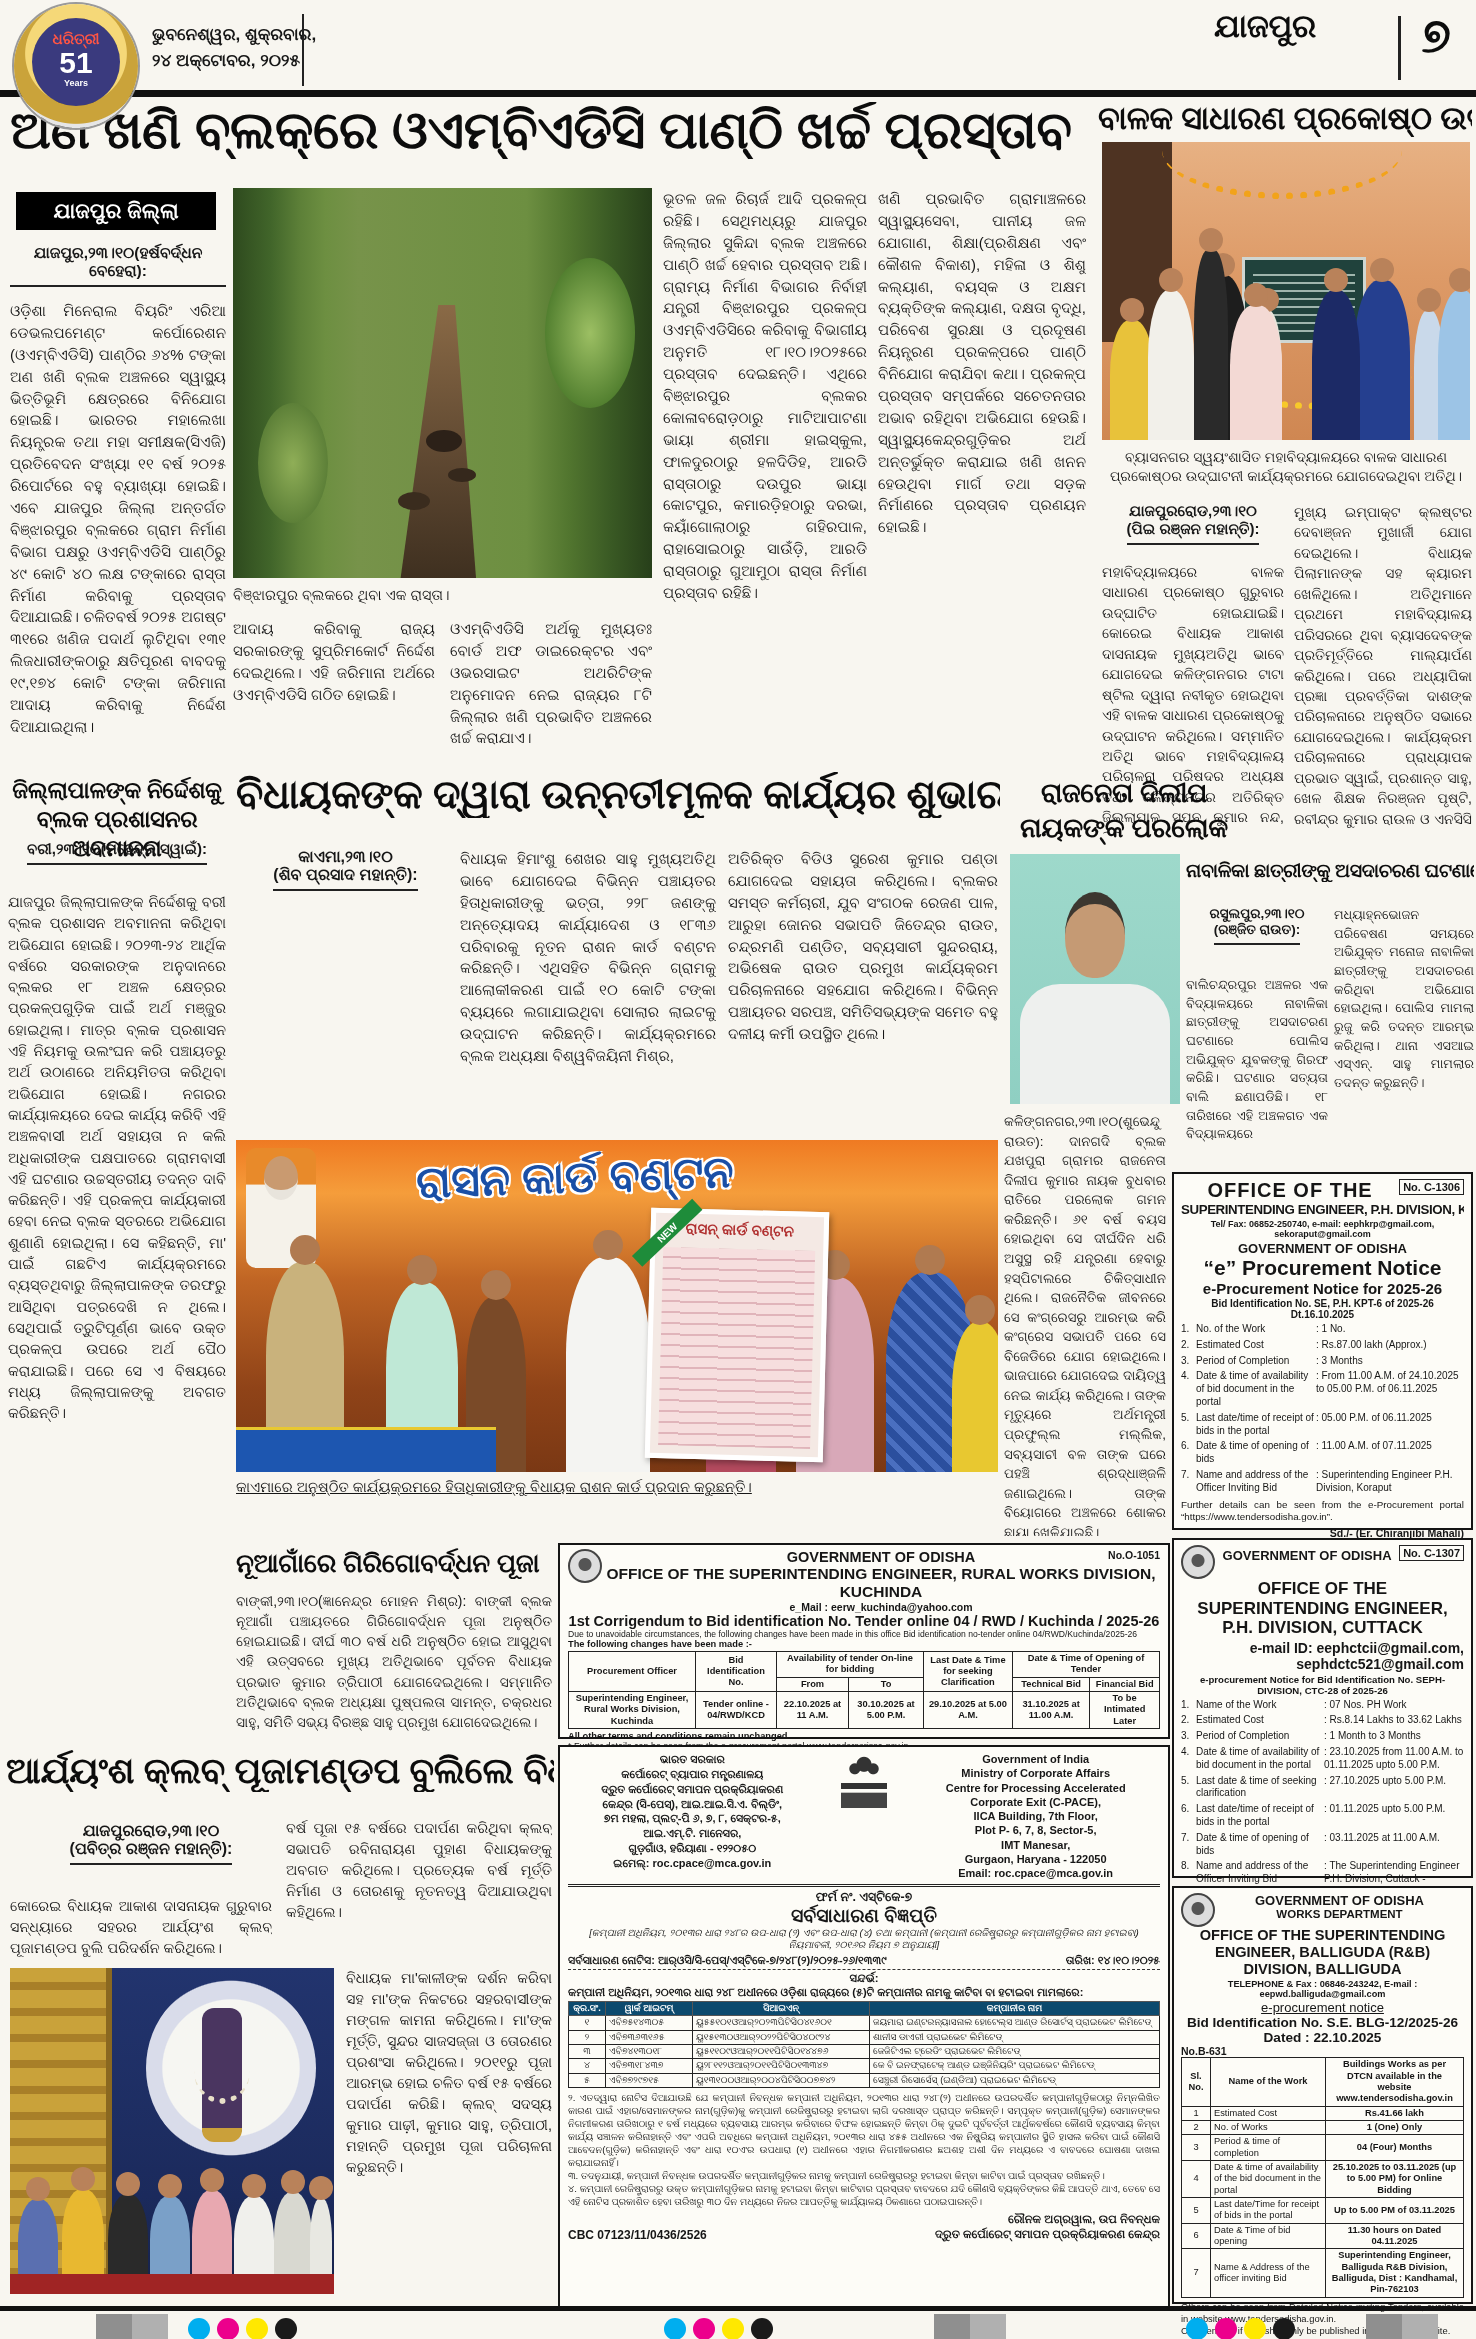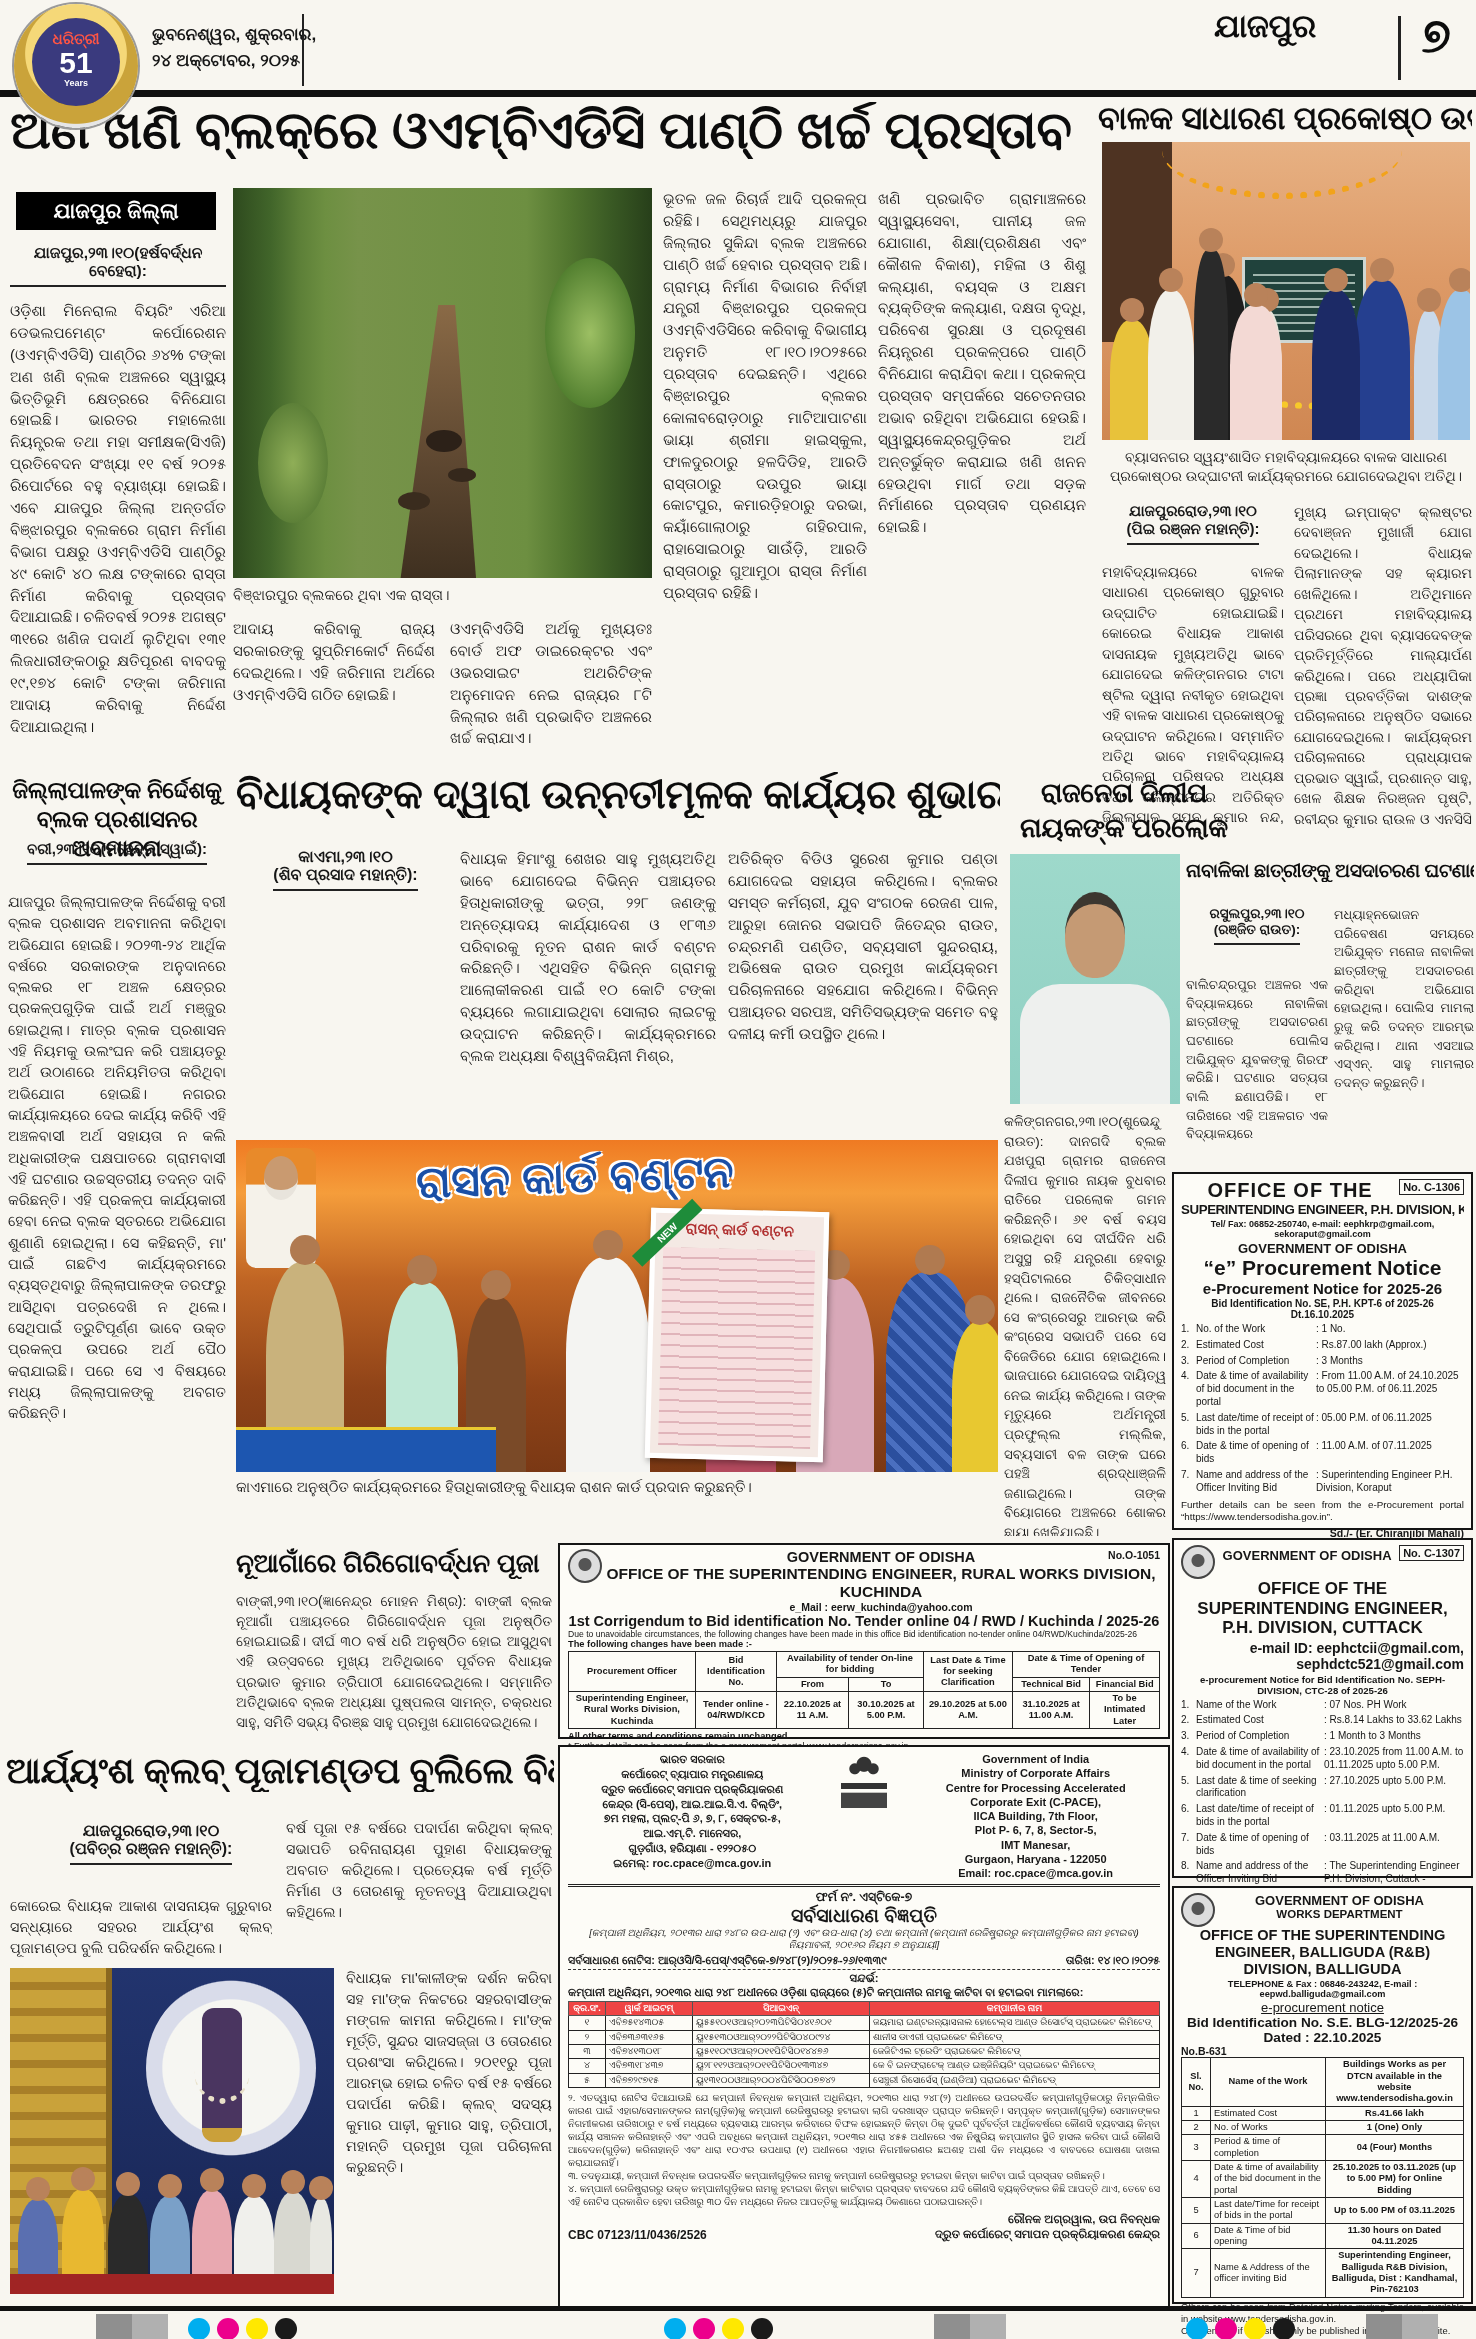--- a/index.html
+++ b/index.html
@@ -126,21 +126,21 @@
     <b class="fig figL" style="left:560px;width:78px;height:195px;background:#d8a8b8;"></b>
     <b class="fig figL" style="left:650px;width:88px;height:200px;background:repeating-linear-gradient(45deg,#2b4f9e 0 8px,#4a6fc0 8px 14px);"></b>
     <b class="fig figL" style="left:716px;width:56px;height:150px;background:#e8c830;"></b>
     <div class="abs" style="left:412px;top:70px;width:168px;height:240px;background:#f4e9e4;border:5px solid #fff;transform:rotate(1.5deg);box-shadow:2px 3px 6px rgba(0,0,0,.35);">
       <div class="abs b ctr" style="left:4px;top:6px;right:4px;font-size:15px;color:#b03030;white-space:nowrap;overflow:hidden;">ରାସନ୍ କାର୍ଡ ବଣ୍ଟନ</div>
       <div class="abs" style="left:8px;top:34px;right:8px;bottom:8px;background:repeating-linear-gradient(180deg,#f6dede 0 9px,#e0b4ba 9px 11px);"></div>
       <div class="abs" style="left:-30px;top:12px;background:#1e8c3a;color:#fff;font-size:10px;font-weight:bold;padding:2px 30px;transform:rotate(-45deg);">NEW</div>
     </div>
     <div class="abs" style="left:0;bottom:0;width:260px;height:42px;background:#1d56b0;border-top:3px solid #e8c830;"></div>
   </div>
-  <div class="abs cap" style="left:236px;top:1478px;width:730px;">କାଏମାରେ ଅନୁଷ୍ଠିତ କାର୍ଯ୍ୟକ୍ରମରେ ହିତାଧିକାରୀଙ୍କୁ ବିଧାୟକ ରାଶନ କାର୍ଡ ପ୍ରଦାନ କରୁଛନ୍ତି।</div>
+  <div class="abs cap" style="left:236px;top:1478px;width:730px;text-decoration:underline;">କାଏମାରେ ଅନୁଷ୍ଠିତ କାର୍ଯ୍ୟକ୍ରମରେ ହିତାଧିକାରୀଙ୍କୁ ବିଧାୟକ ରାଶନ କାର୍ଡ ପ୍ରଦାନ କରୁଛନ୍ତି।</div>
 
   <div class="abs hl ctr" style="left:1004px;top:776px;width:240px;font-size:27px;line-height:1.3;">ରାଜନେତା ଦିଲୀପ ନାୟକଙ୍କ ପରଲୋକ</div>
   <div class="photo" style="left:1010px;top:854px;width:170px;height:250px;background:linear-gradient(180deg,#9ed9cb 0,#8fcfc2 100%);">
     <div class="abs" style="left:10px;bottom:0;width:150px;height:120px;border-radius:40px 40px 0 0;background:#eef0ee;"></div>
     <div class="abs" style="left:55px;top:38px;width:60px;height:74px;border-radius:50% 50% 46% 46%;background:#c59a74;border-top:12px solid #3c3730;"></div>
   </div>
   <div class="abs col" style="left:1004px;top:1112px;width:162px;height:424px;font-size:13.4px;">କଳିଙ୍ଗନଗର,୨୩।୧୦(ଶୁଭେନ୍ଦୁ ରାଉତ): ଦାନଗଦି ବ୍ଲକ ଯଖପୁରା ଗ୍ରାମର ରାଜନେତା ଦିଲୀପ କୁମାର ନାୟକ ବୁଧବାର ରାତିରେ ପରଲୋକ ଗମନ କରିଛନ୍ତି। ୬୧ ବର୍ଷ ବୟସ ହୋଇଥିବା ସେ ଦୀର୍ଘଦିନ ଧରି ଅସୁସ୍ଥ ରହି ଯନ୍ତ୍ରଣା ହେବାରୁ ହସ୍ପିଟାଲରେ ଚିକିତ୍ସାଧୀନ ଥିଲେ। ରାଜନୈତିକ ଜୀବନରେ ସେ କଂଗ୍ରେସରୁ ଆରମ୍ଭ କରି କଂଗ୍ରେସ ସଭାପତି ପରେ ସେ ବିଜେଡିରେ ଯୋଗ ହୋଇଥିଲେ। ଭାଜପାରେ ଯୋଗଦେଇ ଦାୟିତ୍ୱ ନେଇ କାର୍ଯ୍ୟ କରିଥିଲେ। ତାଙ୍କ ମୃତ୍ୟୁରେ ଅର୍ଥମନ୍ତ୍ରୀ ପ୍ରଫୁଲ୍ଲ ମଲ୍ଲିକ, ସବ୍ୟସାଚୀ ବଳ ତାଙ୍କ ଘରେ ପହଞ୍ଚି ଶ୍ରଦ୍ଧାଞ୍ଜଳି ଜଣାଇଥିଲେ। ତାଙ୍କ ବିୟୋଗରେ ଅଞ୍ଚଳରେ ଶୋକର ଛାୟା ଖେଳିଯାଇଛି।</div>
 
   <div class="abs hl nowrap" style="left:1186px;top:860px;width:288px;font-size:19px;">ନାବାଳିକା ଛାତ୍ରୀଙ୍କୁ ଅସଦାଚରଣ ଘଟଣାରେ ଯୁବକ ଗିରଫ</div>
   <div class="abs byl" style="left:1186px;top:906px;width:142px;font-size:13.5px;">
@@ -423,21 +423,21 @@
     <div class="ctr" style="font-size:9.8px;font-style:italic;line-height:1.3;">[କମ୍ପାନୀ ଅଧିନିୟମ, ୨୦୧୩ର ଧାରା ୨୪୮ର ଉପ-ଧାରା (୨) ଏବଂ ଉପ-ଧାରା (୪) ତଥା କମ୍ପାନୀ (କମ୍ପାନୀ ରେଜିଷ୍ଟ୍ରାରରୁ କମ୍ପାନୀଗୁଡ଼ିକର ନାମ ହଟାଇବା) ନିୟମାବଳୀ, ୨୦୧୬ର ନିୟମ ୭ ଅନୁଯାୟୀ]</div>
     <div style="display:flex;margin-top:2px;">
       <div class="b" style="flex:1;font-size:11px;">ସର୍ବସାଧାରଣ ନୋଟିସ: ଆର୍‌ଓସି/ସି-ପେସ୍/ଏସ୍‌ଟିକେ-୭/୨୪୮(୨)/୨୦୨୫-୨୬/୧୩୩୯</div>
       <div class="b" style="font-size:11px;">ତାରିଖ: ୧୪।୧୦।୨୦୨୫</div>
     </div>
     <div style="border-top:1.5px dashed #333;margin:2px 0;"></div>
     <div class="b ctr" style="font-size:11.5px;">ସନ୍ଦର୍ଭ:</div>
     <div class="b" style="font-size:11px;margin:1px 0 2px;">କମ୍ପାନୀ ଅଧିନିୟମ, ୨୦୧୩ର ଧାରା ୨୪୮ ଅଧୀନରେ ଓଡ଼ିଶା ରାଜ୍ୟରେ (୫)ଟି କମ୍ପାନୀର ନାମକୁ କାଟିବା ବା ହଟାଇବା ମାମଲାରେ:</div>
     <table>
       <tbody>
-      <tr style="background:#ef4444;color:#fff;">
+      <tr style="background:#0c4a6e;color:#fff;">
         <th style="width:30px;border-color:#555;">କ୍ର.ସଂ.</th>
         <th style="width:80px;border-color:#555;">ୱାର୍କ ଆଇଟମ୍</th>
         <th style="width:170px;border-color:#555;">ସିଆଇଏନ୍</th>
         <th style="border-color:#555;">କମ୍ପାନୀର ନାମ</th>
       </tr>
       </tbody>
       <tbody>
 
       <tr>
             <td class="ctr">୧</td>

